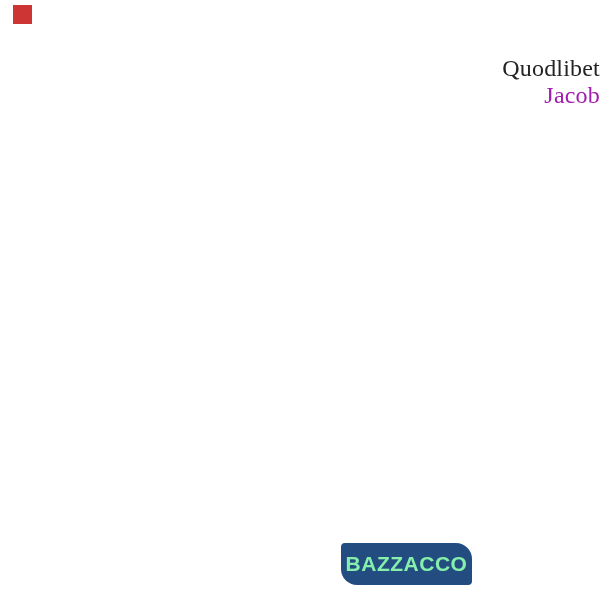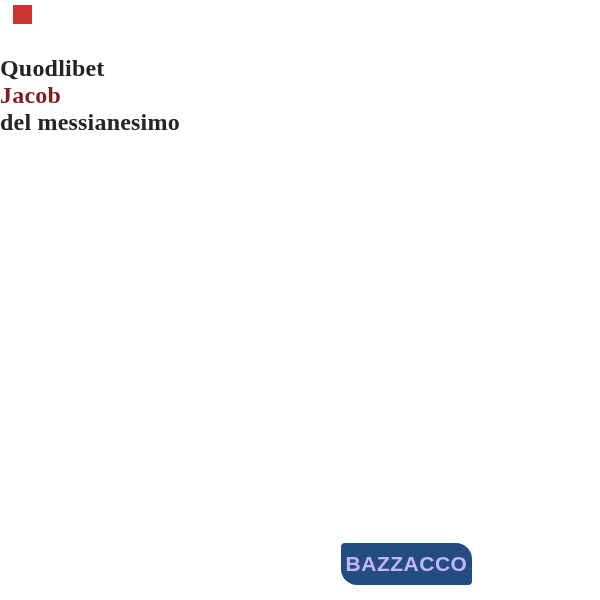--- a/index.html
+++ b/index.html
@@ -23,62 +23,60 @@
     top: 5px;
     width: 19px;
     height: 19px;
     background: #cd3434;
   }
   .titleblock {
     position: absolute;
     top: 55px;
     left: 0;
     width: 600px;
-    text-align: left;
-    font-weight: bold;
+    text-align: right;
   }
   .titleblock .line {
     font-size: 24px;
     line-height: 27px;
     letter-spacing: 0.2px;
     color: #242424;
   }
   .titleblock .accent {
-    color: #7f1d1d;
+    color: #a21caf;
   }
   .badge {
     position: absolute;
     left: 341px;
     top: 543px;
     width: 131px;
     height: 42px;
     background: #234c80;
     border-radius: 4px 16px 4px 16px;
     display: flex;
     align-items: center;
     justify-content: center;
   }
   .badge span {
-    color: #c4b5fd;
+    color: #86efac;
     font-family: "Liberation Sans", sans-serif;
     font-weight: bold;
     font-size: 21px;
     letter-spacing: 0.5px;
   }
 </style>
 </head>
 <body>
 
 <div class="page">
 
   <div class="corner-marker"></div>
 
   <div class="titleblock">
     <div class="line">Quodlibet</div>
     <div class="line accent">Jacob</div>
-    <div class="line">del messianesimo</div>
   </div>
 
   <div class="badge">
     <span>BAZZACCO</span>
   </div>
 
 </div>
 
 </body></html>

